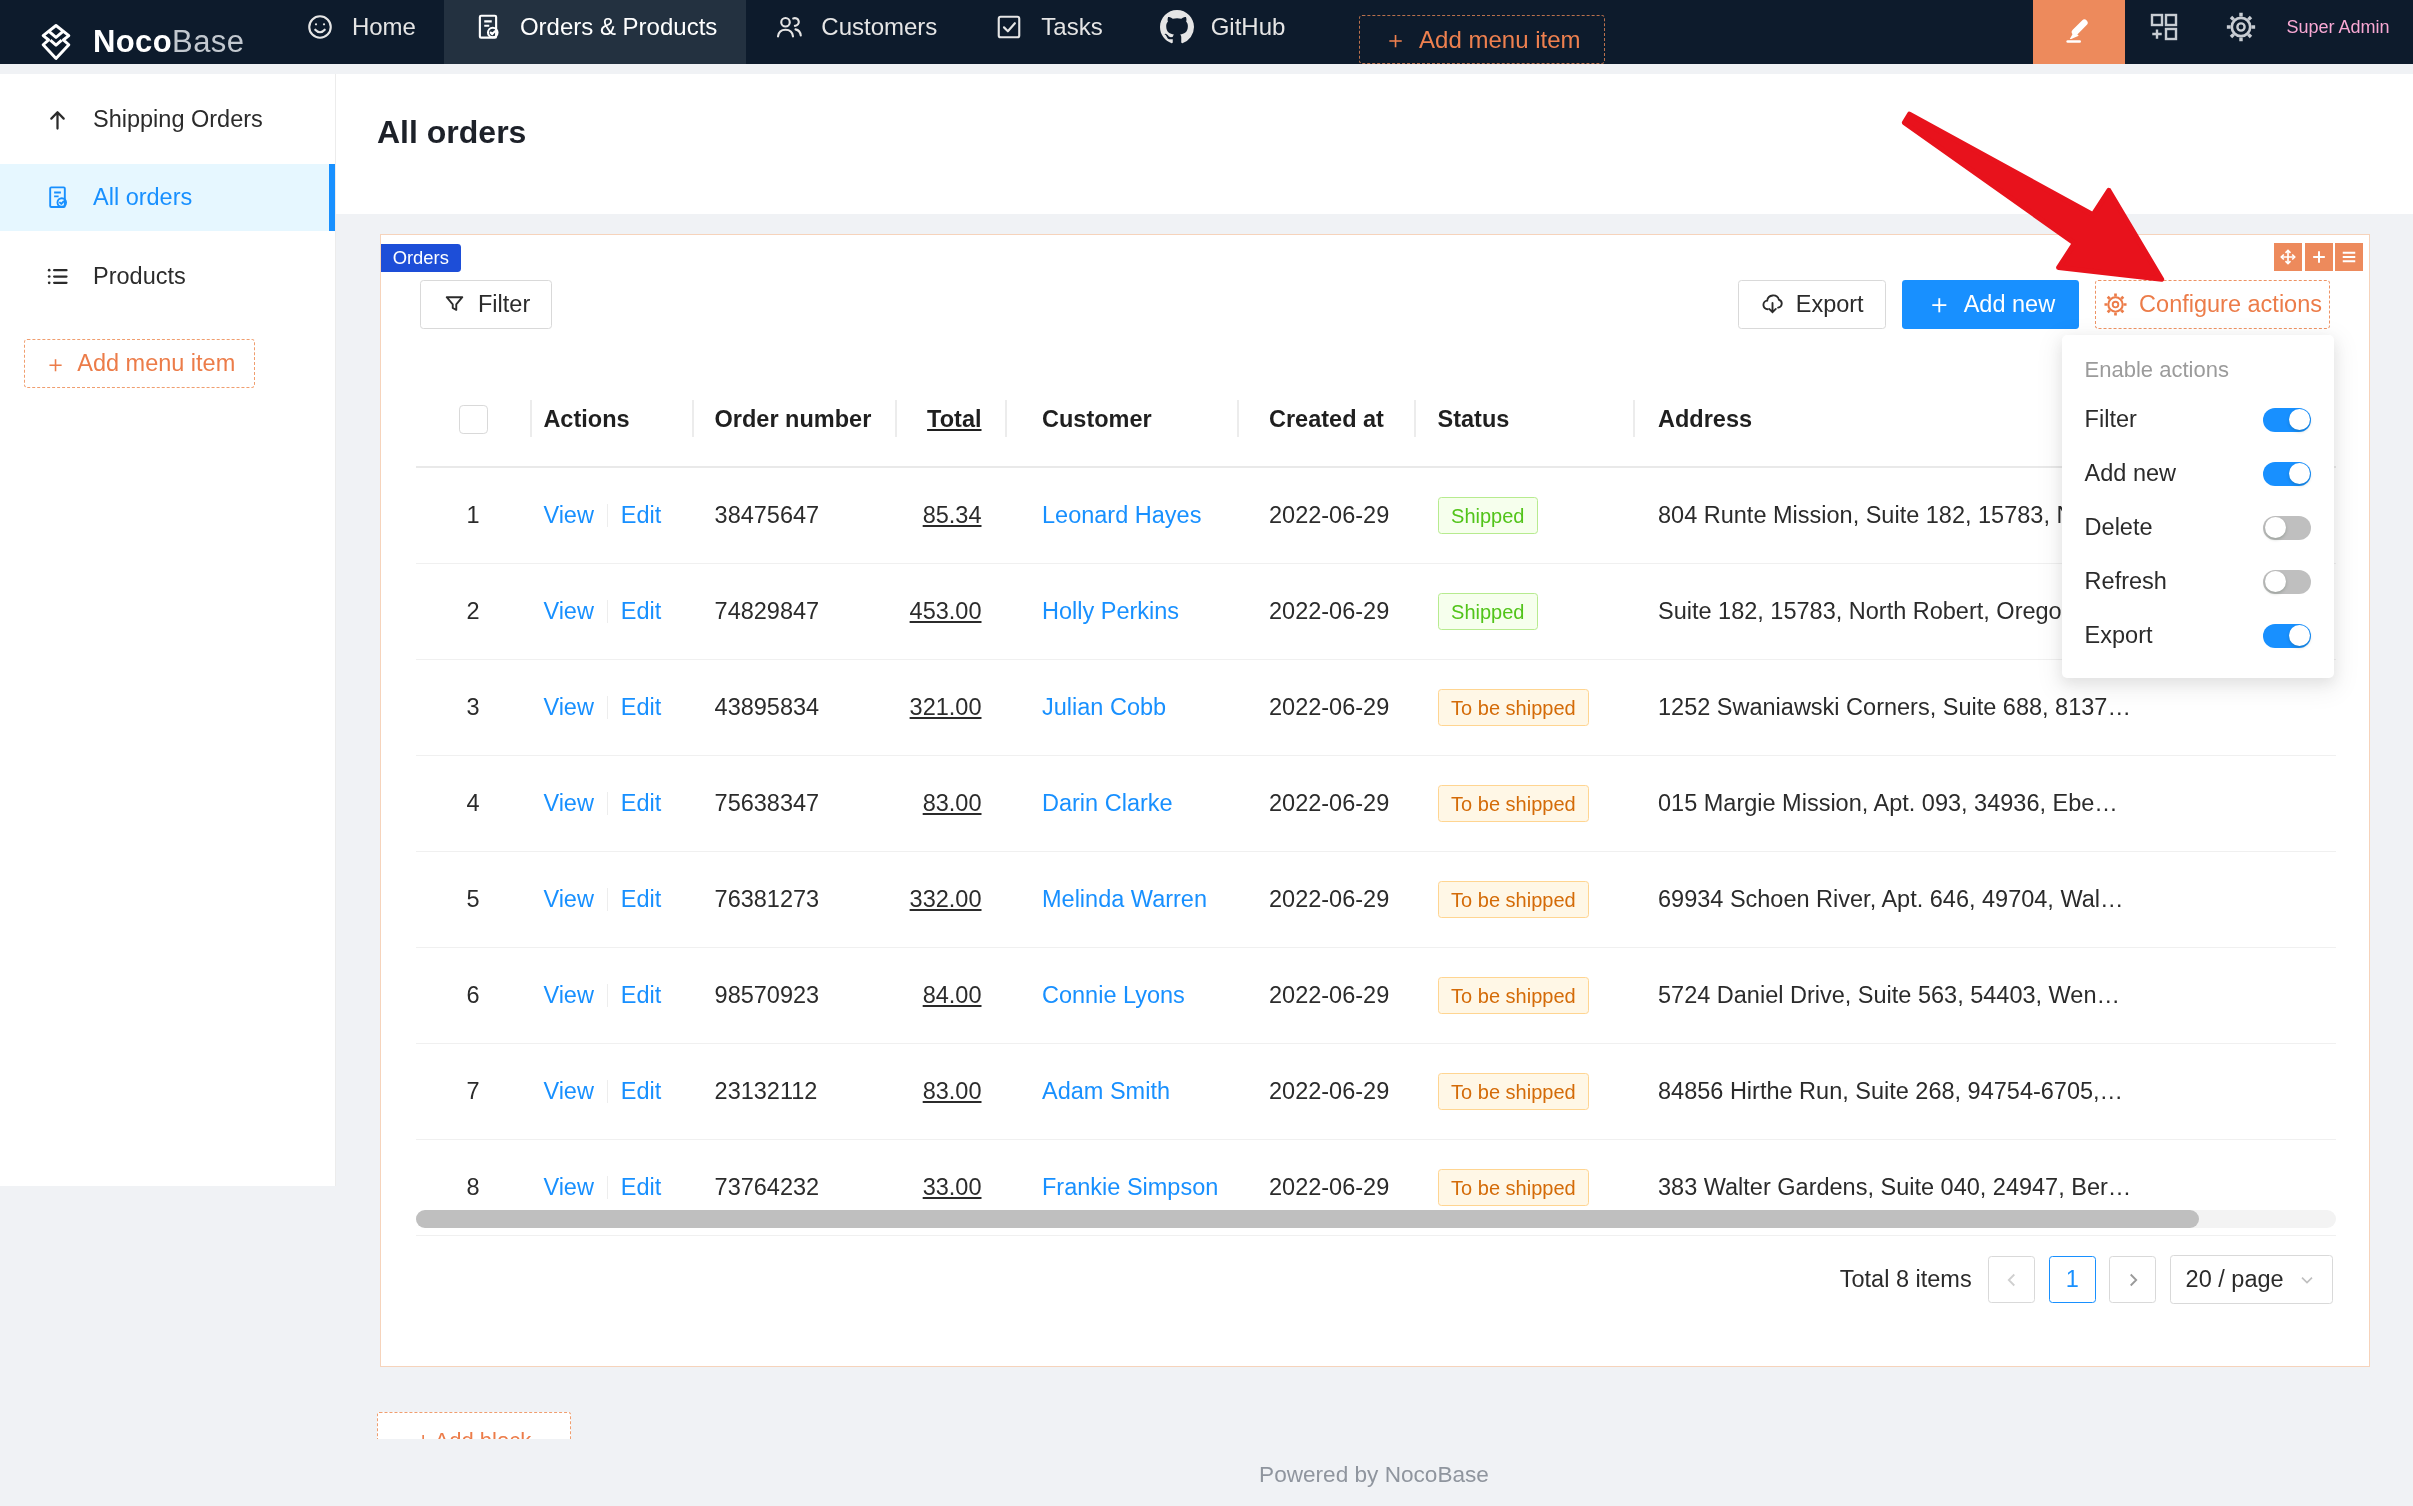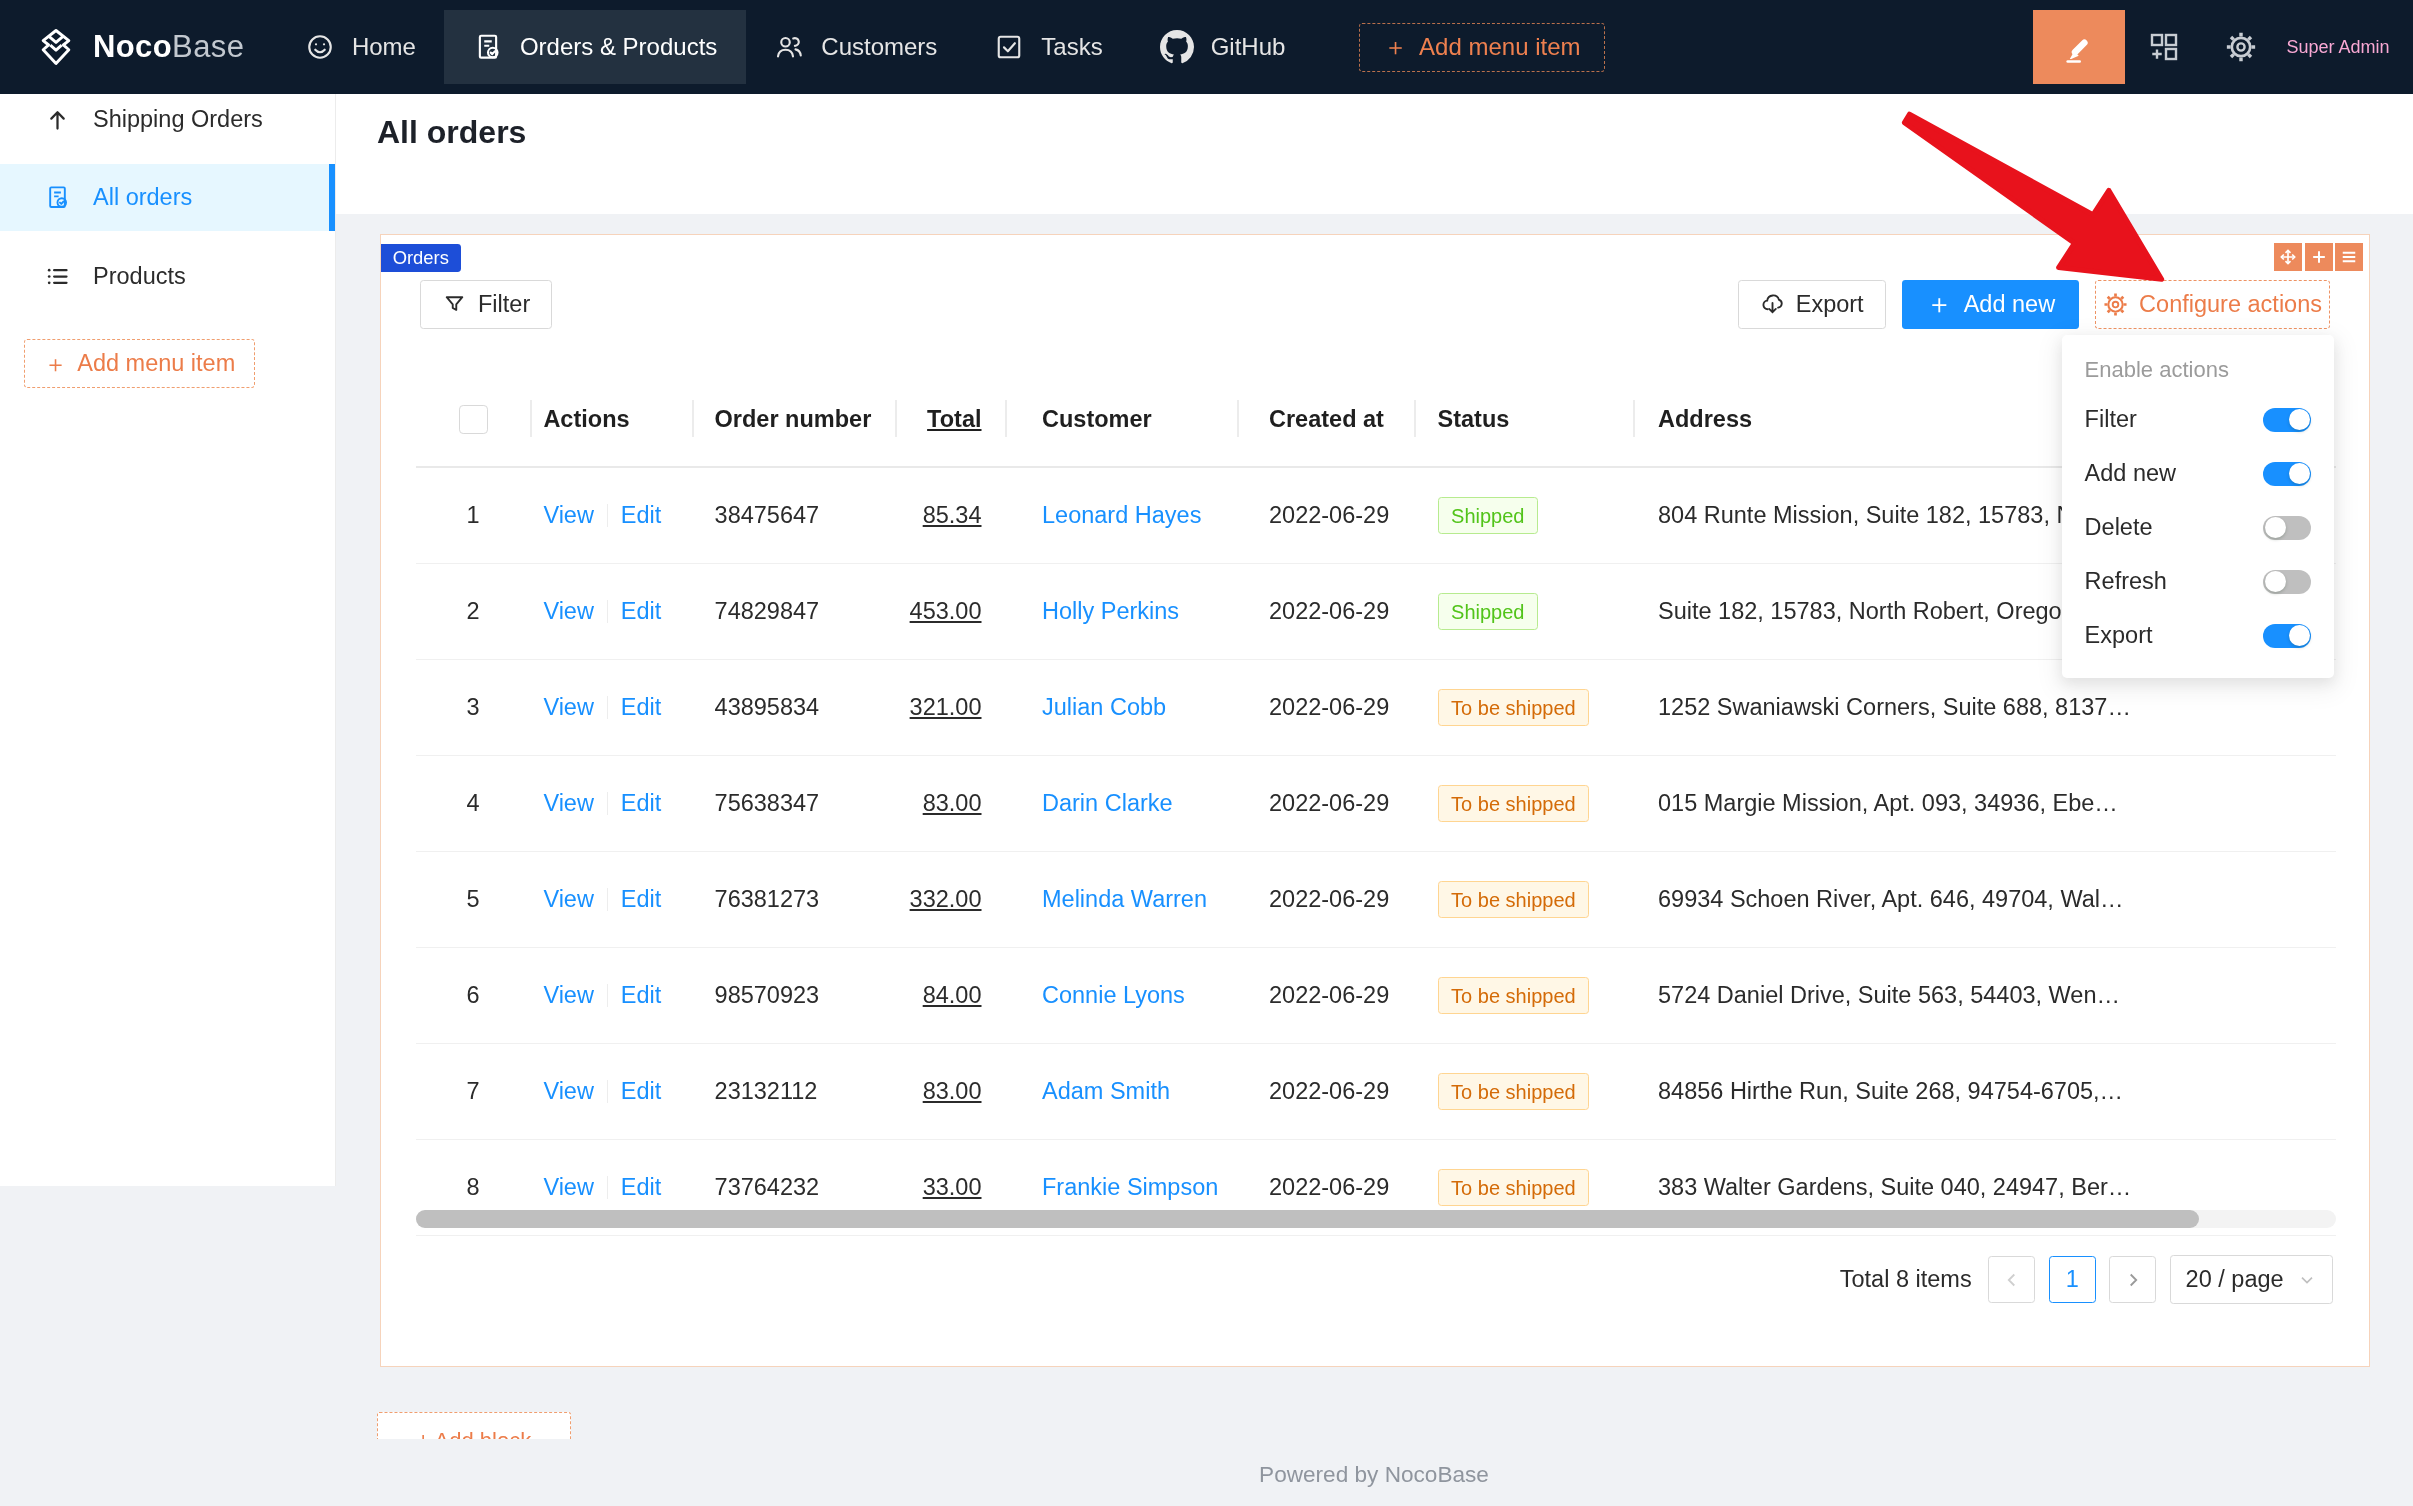--- a/index.html
+++ b/index.html
@@ -1,21 +1,21 @@
 <!DOCTYPE html>
 <html style="font-size:13.4px"><head>
 <meta charset="utf-8">
 <style>
   html,body{margin:0;padding:0;background:#f0f2f5;}
   body{width:2413px;height:1507px;overflow:hidden;font-family:"Liberation Sans","DejaVu Sans",sans-serif;-webkit-font-smoothing:antialiased;}
   .stage{position:relative;width:2413px;height:1507px;overflow:hidden;}
   svg{display:block;}
 
   
-  .navbar{position:absolute;left:0;top:0;width:2413px;height:94px;background:#0d1b2c;display:flex;align-items:center;z-index:30;}
+  .navbar{position:absolute;left:0;top:0;width:2413px;height:64px;background:#0d1b2c;display:flex;align-items:flex-end;z-index:30;}
   .logo{display:flex;align-items:center;gap:15px;padding:0 32px 0 34px;cursor:pointer;}
   .logo-text{font-size:31px;letter-spacing:0.4px;}
   .logo-bold{color:#fff;font-weight:bold;}
   .logo-light{color:#c2c8cf;font-weight:normal;}
   .nav-items{display:flex;align-items:stretch;height:74px;}
   .nav-item{display:flex;align-items:center;gap:17px;padding:0 28.5px;color:#e5e5e5;font-size:24px;cursor:pointer;}
   .nav-item.active{background:#233140;color:#ffffff;}
   .nav-icon svg{width:30px;height:30px;}
   .nav-icon.gh svg{width:34px;height:34px;}
   .nav-add{display:flex;align-items:center;gap:11.7px;height:49px;margin-left:45px;padding:0 23.5px;background:transparent;border:1.7px dashed #b9704c;border-radius:3.4px;color:#ee804f;font-size:24px;font-family:inherit;cursor:pointer;}

